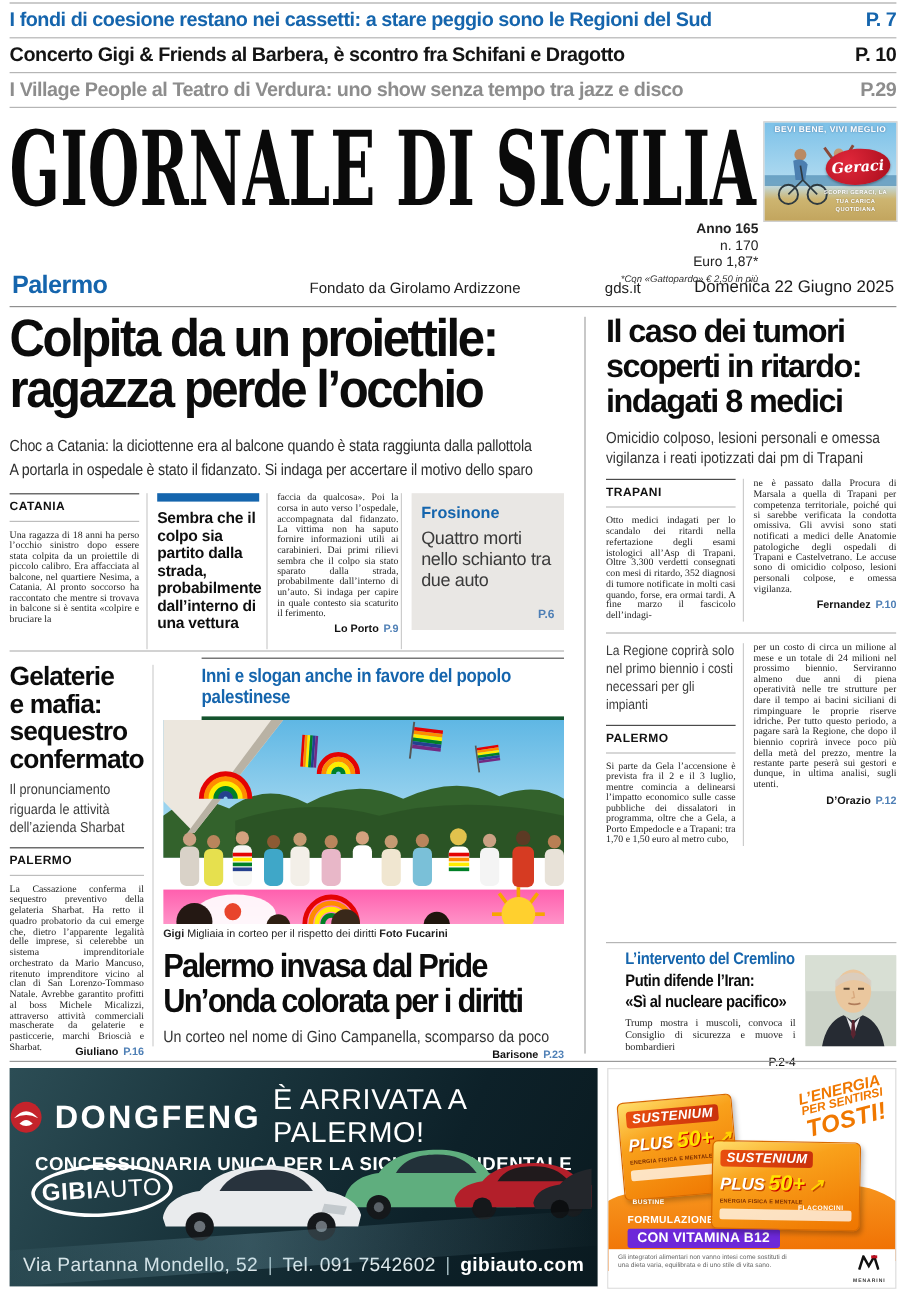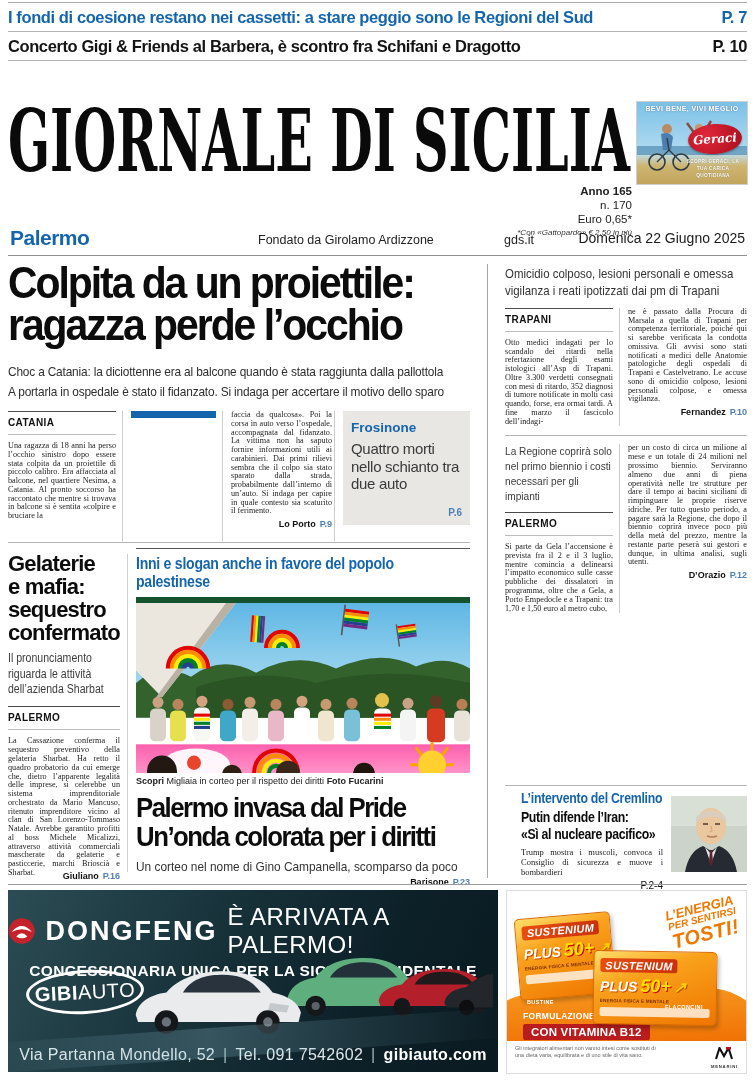--- a/index.html
+++ b/index.html
@@ -68,21 +68,21 @@
   .ft { font-size:15px; line-height:1.18; color:#3a3a3a; letter-spacing:-0.3px; }
   .fp { position:absolute; right:8px; bottom:7px; font-size:10px; font-weight:bold; color:#4e7fb5; }
 
   .gelaterie { position:absolute; left:0; top:294px; width:112px; height:330px; overflow:hidden; }
   .gel-h { font-size:22px; font-weight:bold; line-height:1.05; letter-spacing:-0.8px; color:#0c0c0c; }
   .gel-deck { margin-top:7px; font-size:12px; line-height:1.28; color:#3c3c3c; }
   .gelaterie .kick { margin-top:9px; }
   .gel-byline { position:absolute; right:0; bottom:1px; background:#fff; padding-left:5px;margin-left:16px; }
 
   .pride { position:absolute; left:128px; top:290px; width:334px; }
-  .pride-top { border-top:1px solid #555; border-bottom:6px solid #14532d; padding:6px 0; }
+  .pride-top { border-top:1px solid #555; border-bottom:3px solid #14532d; padding:6px 0;margin-left:32px; }
   .pride-top span { font-size:16px; font-weight:bold; color:#1565ad; letter-spacing:-0.3px; }
   .pride-photo { width:334px; height:170px; display:block; }
   .pride-cap { font-size:9px; color:#222; margin-top:3px; }
   .pride-cap b { font-weight:bold; }
   .pride-h { margin-top:7px; font-size:28px; font-weight:bold; line-height:1.05; letter-spacing:-1.6px; color:#0c0c0c;
              transform:scaleX(.92); transform-origin:0 0; width:108.7%; }
   .pride-deck { margin-top:7px; font-size:13.5px; color:#333; }
 
   .rightcol { position:absolute; left:497px; top:0; width:242px; height:626px; }
   .rc-flow { height:520px; overflow:hidden; }
@@ -124,21 +124,21 @@
   .df-addr .sep { margin:0 8px; color:#9fb6bc; }
   .df-addr .site { font-weight:bold; color:#fff; }
 
   .ad-su { position:absolute; left:506px; top:890px; width:241px; height:184px; background:#fff; border:1px solid #ddd; overflow:hidden; }
   .su-slogan { position:absolute; right:8px; top:10px; transform:rotate(-14deg); text-align:center;
                color:#f07800; font-style:italic; font-weight:900; line-height:1.02; text-shadow:1px 1px 0 #fff; }
   .su-l1 { font-size:13px; } .su-l2 { font-size:10px; } .su-l3 { font-size:20px; letter-spacing:.5px; }
   .su-blob { position:absolute; left:-25px; right:-25px; top:100px; height:64px; border-radius:120px 160px 0 0;
              background:linear-gradient(180deg,#f7941d,#ef6c00); transform:rotate(-2deg); }
   .su-claim { position:absolute; left:16px; top:120px; color:#fff; font-weight:bold; font-size:8.5px; letter-spacing:.3px; }
-  .su-vit { position:absolute; left:16px; top:133px; background:#b91c1c; color:#fff; font-weight:900; font-size:11.5px; padding:2px 8px; border-radius:2px; letter-spacing:.2px; }
+  .su-vit { position:absolute; left:16px; top:133px; background:#6d28d9; color:#fff; font-weight:900; font-size:11.5px; padding:2px 8px; border-radius:2px; letter-spacing:.2px; }
   .su-box { position:absolute; border-radius:5px; border:1px solid #d86a00; padding:4px 6px;
             background:linear-gradient(160deg,#ffdf6b 0%,#f9a11b 35%,#ef7500 100%); box-shadow:2px 3px 4px rgba(0,0,0,.25); }
   .su-box1 { left:10px; top:24px; width:96px; height:82px; transform:rotate(-5deg); }
   .su-box2 { left:86px; top:60px; width:124px; height:74px; transform:rotate(1deg); z-index:2; }
   .su-brandband { display:inline-block; background:linear-gradient(90deg,#e84e0f,#c9310c); color:#fff; font-style:italic; font-weight:900; font-size:11px; padding:1px 5px; border-radius:3px; letter-spacing:.3px; }
   .su-plusrow { margin-top:2px; font-style:italic; font-weight:900; }
   .su-plus { color:#fff; font-size:14px; text-shadow:1px 1px 0 #c24a00; }
   .su-50 { color:#ffe400; font-size:18px; margin-left:3px; text-shadow:1px 1px 0 #c00; }
   .su-arrow { color:#ffd200; font-size:15px; margin-left:3px; text-shadow:1px 1px 0 #c24a00; }
   .su-sub { margin-top:2px; font-size:4.6px; font-weight:bold; color:#7a2d00; letter-spacing:.2px; }
@@ -157,30 +157,34 @@
 
   <div class="strip">
     <div class="strip-row c-blue">
       <span>I fondi di coesione restano nei cassetti: a stare peggio sono le Regioni del Sud</span>
       <span class="pg-right">P. 7</span>
     </div>
     <div class="strip-row c-black">
       <span>Concerto Gigi &amp; Friends al Barbera, è scontro fra Schifani e Dragotto</span>
       <span class="pg-right">P. 10</span>
     </div>
+    <div class="strip-row c-gray">
+      <span>I Village People al Teatro di Verdura: uno show senza tempo tra jazz e disco</span>
+      <span class="pg-right">P.29</span>
+    </div>
   </div>
 
   <svg class="mast-svg" width="628" height="90">
     <text x="0" y="74" font-family="DejaVu Serif, serif" font-size="86" font-weight="bold" fill="#0a0a0a" textLength="622" lengthAdjust="spacingAndGlyphs">GIORNALE DI SICILIA</text>
   </svg>
 
   <div class="edition">
     <div class="b">Anno 165</div>
     <div>n. 170</div>
-    <div>Euro 0,65*</div>
+    <div>Euro 1,87*</div>
     <div class="note">*Con «Gattopardo» € 2,50 in più</div>
   </div>
 
   <div class="geraci">
     <svg width="112" height="84" style="position:absolute;left:0;top:0">
       <rect x="0" y="44" width="112" height="9" fill="#4f8cb2" opacity="0.7"></rect>
       <circle cx="30" cy="27" r="5" fill="#b98a64"></circle>
       <path d="M24 32 Q32 29 36 35 L34 48 L26 48 Z" fill="#4c7fb0"></path>
       <circle cx="20" cy="60" r="8" fill="none" stroke="#2e3a40" stroke-width="1.6"></circle>
       <circle cx="44" cy="60" r="8" fill="none" stroke="#2e3a40" stroke-width="1.6"></circle>
@@ -215,20 +219,21 @@
 A portarla in ospedale è stato il fidanzato. Si indaga per accertare il motivo dello sparo</div>
     </div>
 
     <div class="subcols">
       <div class="sc-a">
         <div class="kick">CATANIA</div>
         <div class="bodytext">Una ragazza di 18 anni ha perso l’occhio sinistro dopo essere stata colpita da un proiettile di piccolo calibro. Era affacciata al balcone, nel quartiere Nesima, a Catania. Al pronto soccorso ha raccontato che mentre si trovava in balcone si è sentita «colpire e bruciare la</div>
       </div>
       <div class="sc-b">
         <div class="pqbar"></div>
+        <div class="pq">Sembra che il colpo sia partito dalla strada, probabilmente dall’interno di una vettura</div>
       </div>
       <div class="sc-c">
         <div class="bodytext">faccia da qualcosa». Poi la corsa in auto verso l’ospedale, accompagnata dal fidanzato. La vittima non ha saputo fornire informazioni utili ai carabinieri. Dai primi rilievi sembra che il colpo sia stato sparato dalla strada, probabilmente dall’interno di un’auto. Si indaga per capire in quale contesto sia scaturito il ferimento.</div>
         <div class="byline">
           <span>Lo Porto</span><span class="pgref">P.9</span>
         </div>
       </div>
       <div class="sc-d">
         <div class="fbox">
           <div class="fk">Frosinone</div>
@@ -360,34 +365,37 @@
             <line x1="280" y1="141" x2="287" y2="150"></line>
             <line x1="274" y1="158" x2="284" y2="158"></line>
         </g>
         <circle cx="296" cy="158" r="14" fill="#ffd02e"></circle>
         <circle cx="26" cy="164" r="15" fill="#241813"></circle>
         <circle cx="96" cy="168" r="10" fill="#2e1f12"></circle>
         <circle cx="152" cy="166" r="12" fill="#39281a"></circle>
         <circle cx="228" cy="167" r="11" fill="#1f150d"></circle>
       </svg>
       <div class="pride-cap">
-        <b>Scopri</b>
+        <b>Gigi</b>
         <span>Migliaia in corteo per il rispetto dei diritti</span>
         <b>Foto Fucarini</b>
       </div>
       <div class="pride-h prewrap">Palermo invasa dal Pride
 Un’onda colorata per i diritti</div>
       <div class="pride-deck condX">Un corteo nel nome di Gino Campanella, scomparso da poco</div>
       <div class="byline">
         <span>Barisone</span><span class="pgref">P.23</span>
       </div>
     </div>
 
     <div class="rightcol">
       <div class="rc-flow">
+        <div class="rc-h1 prewrap">Il caso dei tumori
+scoperti in ritardo:
+indagati 8 medici</div>
         <div class="rc-deck condX">Omicidio colposo, lesioni personali e omessa vigilanza i reati ipotizzati dai pm di Trapani</div>
         <div class="rc-sub">
           <div class="rc-c1">
             <div class="kick">TRAPANI</div>
             <div class="bodytext">Otto medici indagati per lo scandalo dei ritardi nella refertazione degli esami istologici all’Asp di Trapani. Oltre 3.300 verdetti consegnati con mesi di ritardo, 352 diagnosi di tumore notificate in molti casi quando, forse, era ormai tardi. A fine marzo il fascicolo dell’indagi-</div>
           </div>
           <div class="rc-c2">
             <div class="bodytext">ne è passato dalla Procura di Marsala a quella di Trapani per competenza territoriale, poiché qui si sarebbe verificata la condotta omissiva. Gli avvisi sono stati notificati a medici delle Anatomie patologiche degli ospedali di Trapani e Castelvetrano. Le accuse sono di omicidio colposo, lesioni personali colpose, e omessa vigilanza.</div>
             <div class="byline">
               <span>Fernandez</span><span class="pgref">P.10</span>

